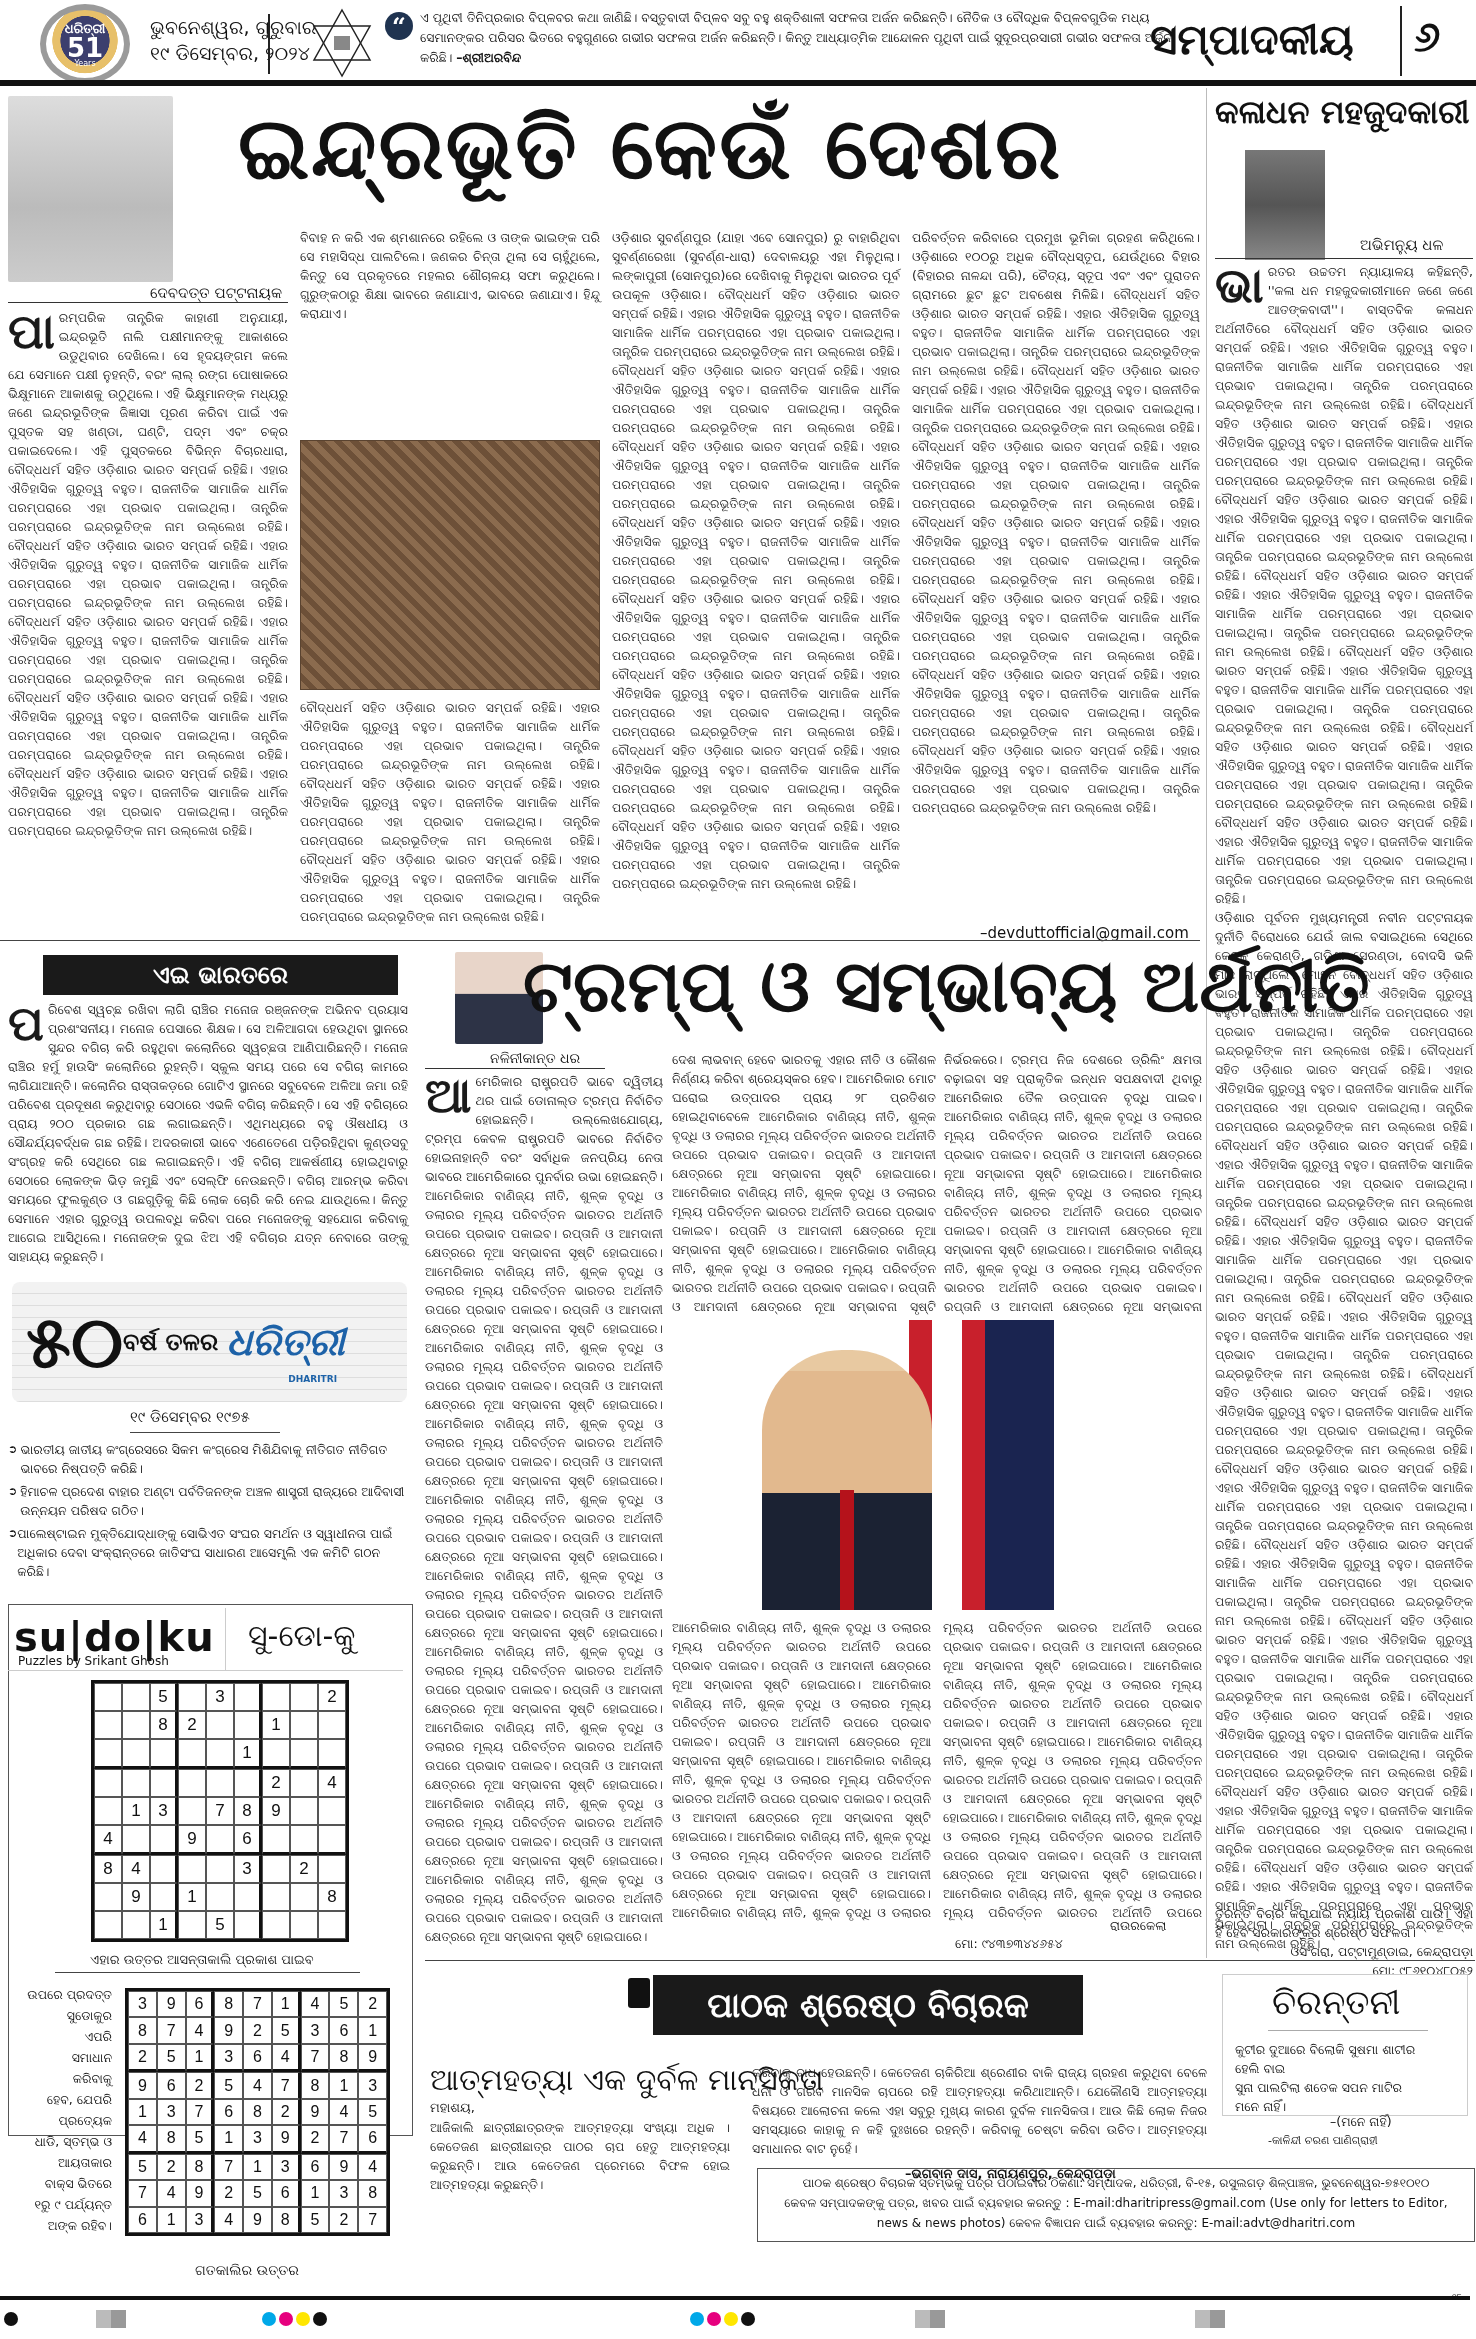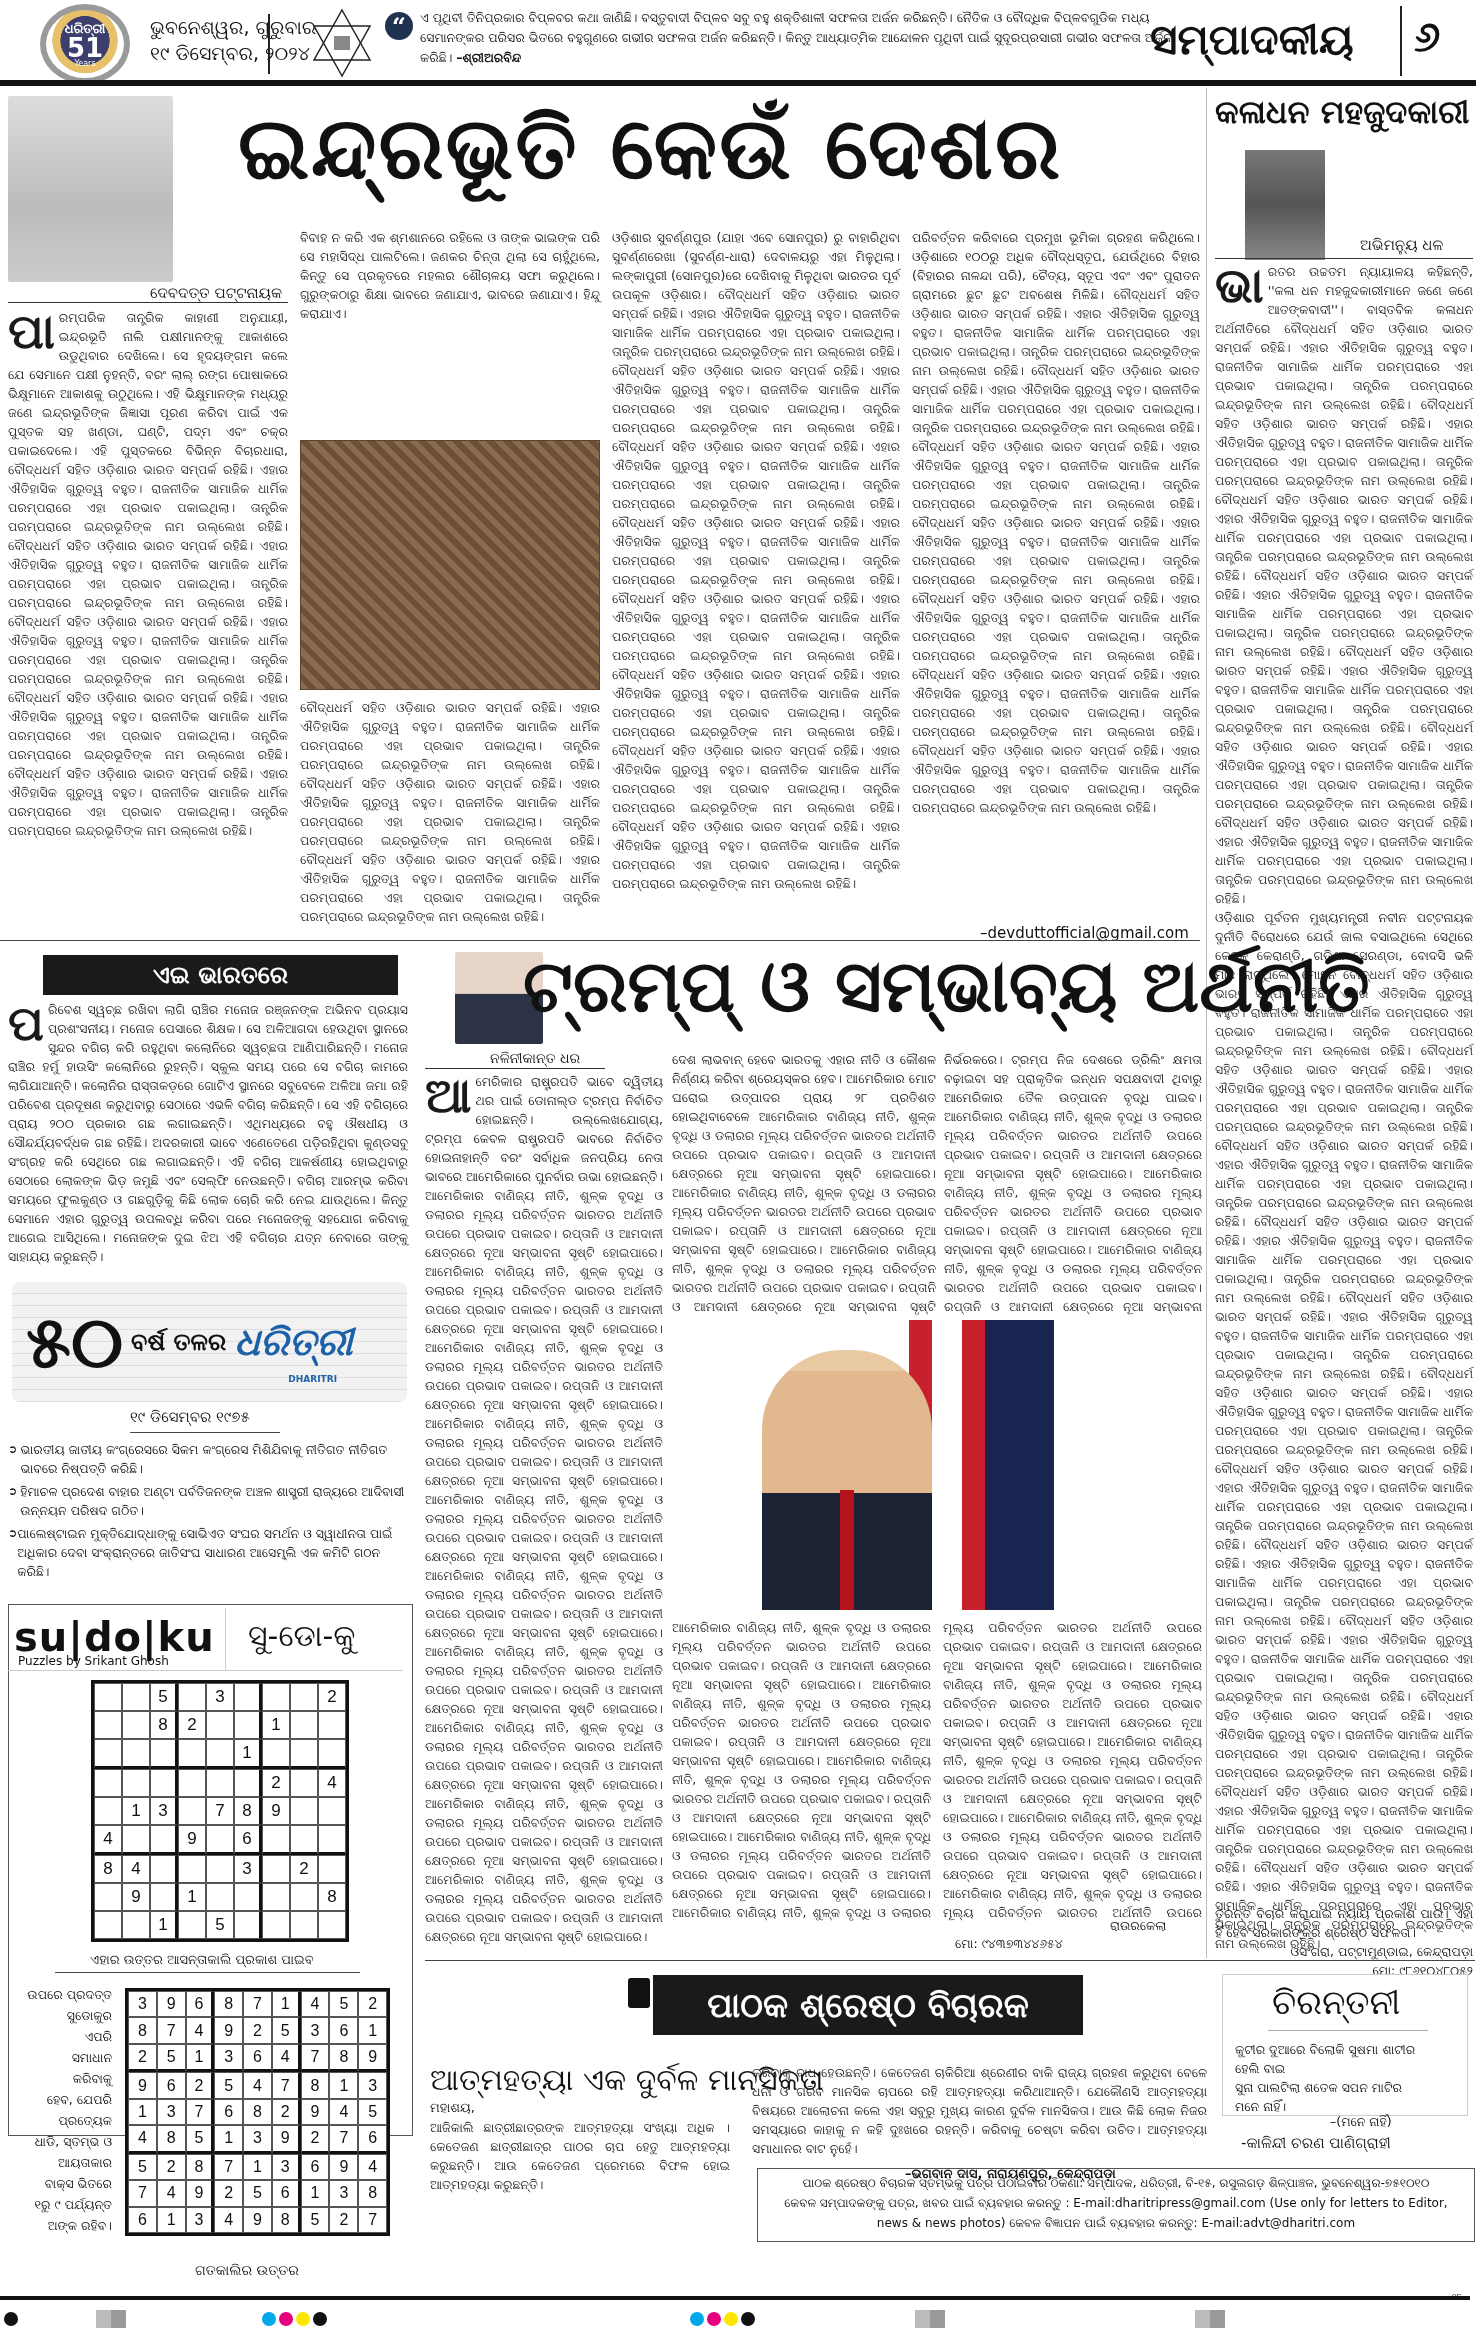--- a/index.html
+++ b/index.html
@@ -44,21 +44,21 @@
   #a2-body { left: 1215px; top: 262px; width: 258px; }
 
   
   #mid-rule { left: 0; top: 940px; width: 1200px; height: 1px; background: #444; }
 
   
   #eb-title { left: 43px; top: 955px; width: 355px; height: 40px; background: #1a1a1a; color: #fff; font-size: 24px; font-weight: bold; text-align: center; line-height: 40px; }
   #eb-body { left: 8px; top: 1000px; width: 400px; }
   #d50-banner { left: 12px; top: 1282px; width: 395px; height: 120px; background: repeating-linear-gradient(0deg,#ddd 0 1px,#f2f2f2 1px 12px), repeating-linear-gradient(90deg,#ddd 0 1px,transparent 1px 12px); border-radius: 8px; display:flex; align-items:center; padding-left: 14px; }
   #d50-num { font-size: 72px; font-weight: bold; line-height: 80px; color: #111; }
-  #d50-words { font-size: 24px; font-weight: bold; margin-left: 8px; }
+  #d50-words { font-size: 24px; font-weight: bold; }
   #d50-brand { font-size: 38px; font-weight: bold; color: #1d62a8; margin-left: 8px; font-family: "DejaVu Serif", serif; font-style: italic; }
   #d50-brand-en { position:absolute; right: 70px; bottom: 18px; font-size: 9px; font-weight:bold; color:#1d62a8; }
   #d50-date { left: 130px; top: 1408px; font-size: 15px; }
   #d50-rule { left: 130px; top: 1432px; width: 150px; height: 1px; background: #444; }
   #d50-list { left: 8px; top: 1440px; width: 400px; }
   .bullet-item { display:flex; font-size: 12.5px; line-height: 19px; margin-bottom: 4px; }
   .bullet-item .b { width: 16px; font-size: 11px; }
 
   
   #sudoku-box { left: 8px; top: 1604px; width: 405px; height: 532px; border: 1px solid #555; }
@@ -102,21 +102,21 @@
   #letter-sign { left: 905px; top: 2166px; font-size: 13px; font-weight: bold; }
 
   #a2-sign { left: 1215px; top: 1904px; width: 258px; font-size: 12.5px; line-height: 19px; text-align: right; }
 
   
   #chir-box { left: 1222px; top: 1974px; width: 246px; height: 142px; border: 1px solid #ccc; }
   #chir-title { left: 1272px; top: 1980px; font-size: 34px; line-height: 44px; }
   #chir-rule { left: 1268px; top: 2030px; width: 160px; height: 1px; background: #aaa; }
   #chir-poem { left: 1235px; top: 2040px; width: 228px; font-size: 12.5px; line-height: 19px; white-space: pre-line; }
   #chir-src { left: 1330px; top: 2114px; font-size: 12.5px; text-align: center; }
-  #chir-poet { left: 1241px; top: 2134px; font-size: 15px; }
+  #chir-poet { left: 1268px; top: 2134px; font-size: 11px; }
 
   
   #addr-box { left: 757px; top: 2168px; width: 718px; height: 74px; border: 1px solid #555; padding: 4px 8px; font-size: 12px; line-height: 20px; text-align: center; }
   #bottom-rule { left: 0; top: 2296px; width: 1470px; height: 4px; background: #111; }
   .regmark { position:absolute; top: 2312px; width: 14px; height: 14px; border-radius: 50%; }
   .graybox { position:absolute; top: 2310px; width: 30px; height: 18px; background: linear-gradient(90deg,#bbb 50%,#999 50%); }
   #foot-num { left: 1452px; top: 2292px; font-size: 9px; }
 </style>
 </head>
 <body>

